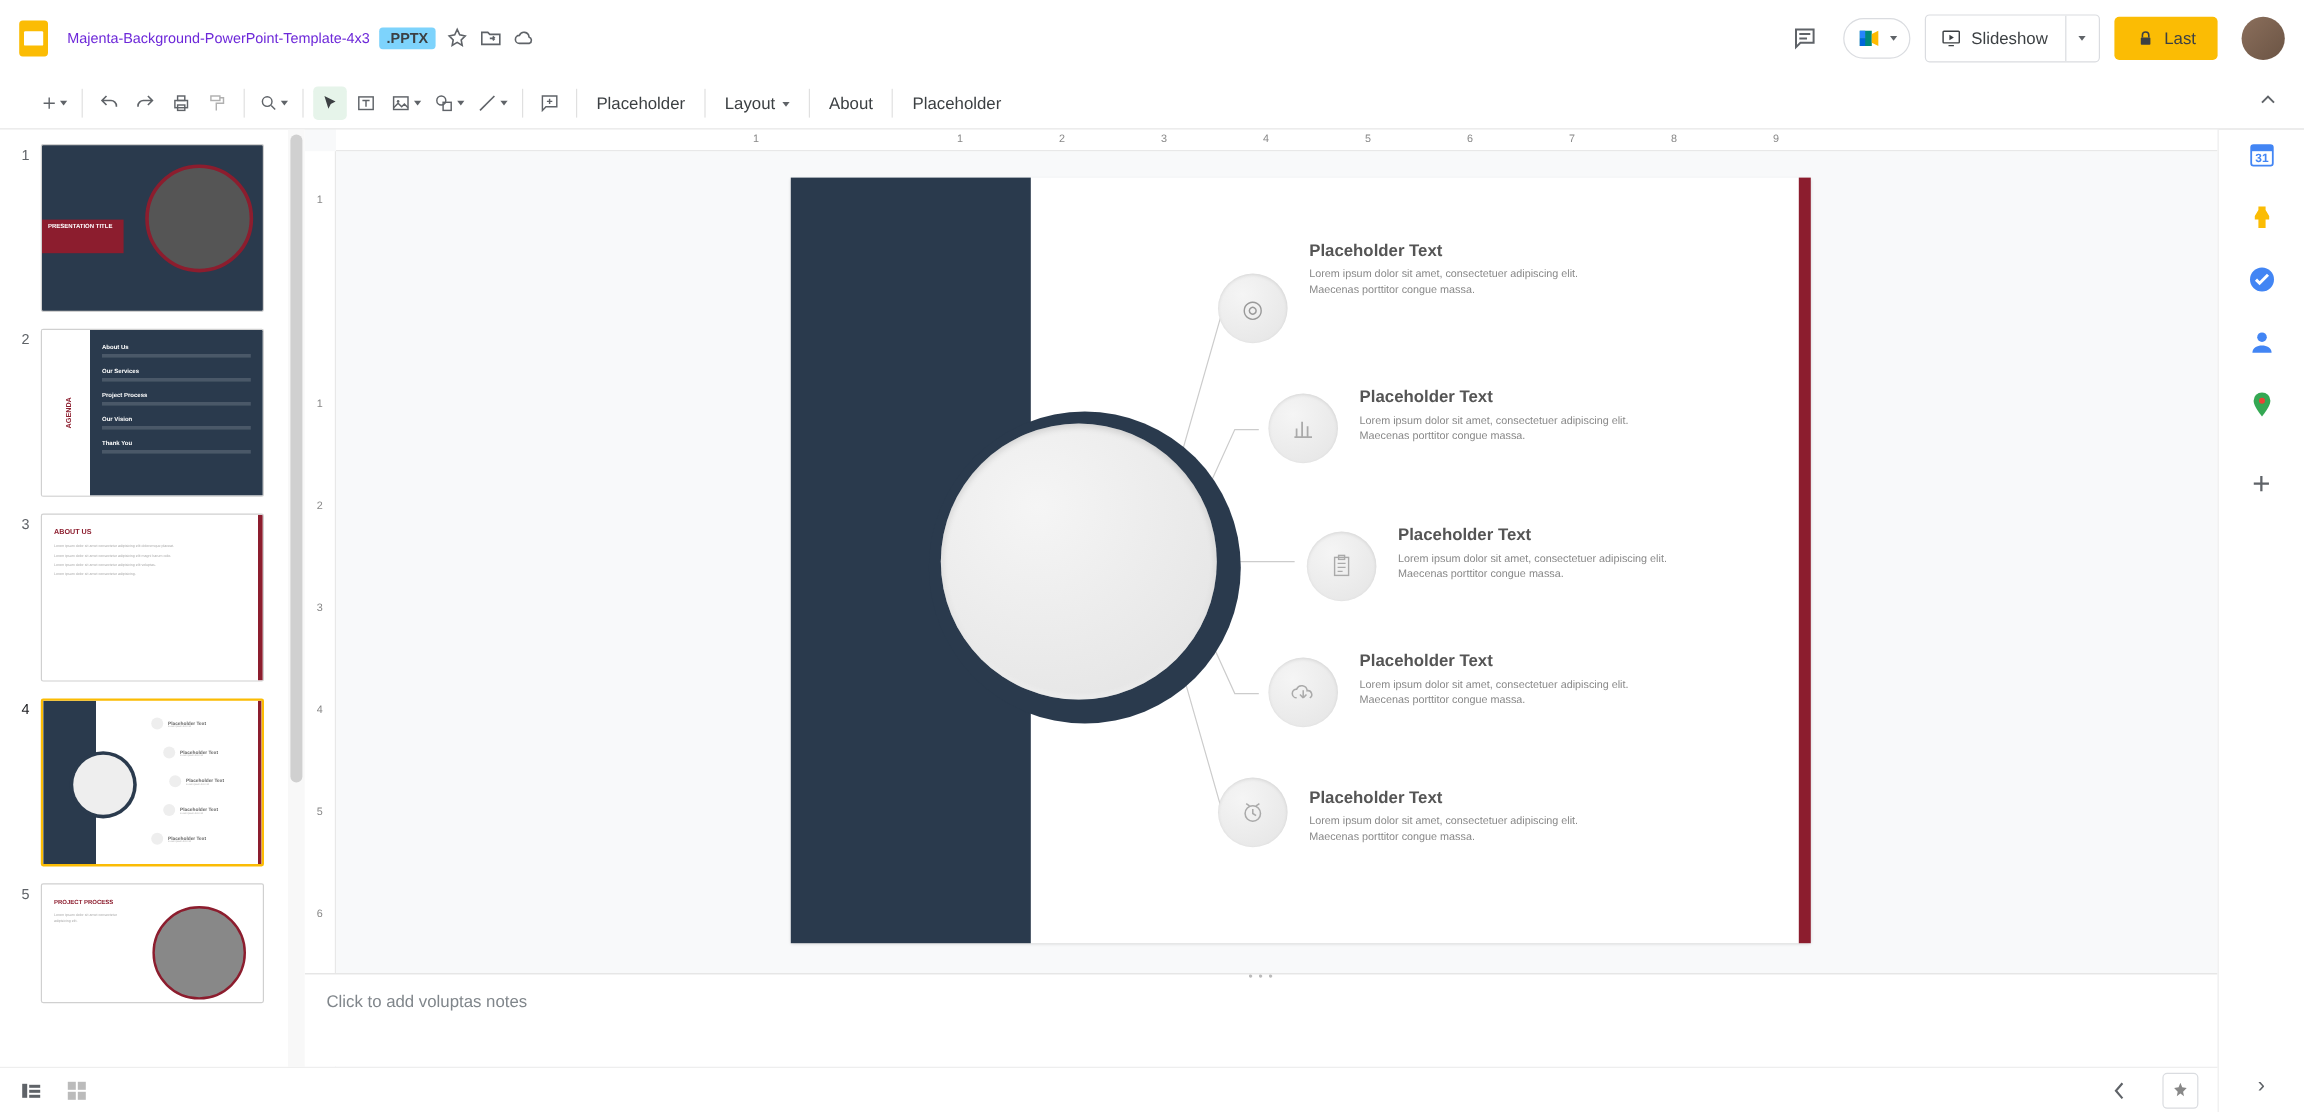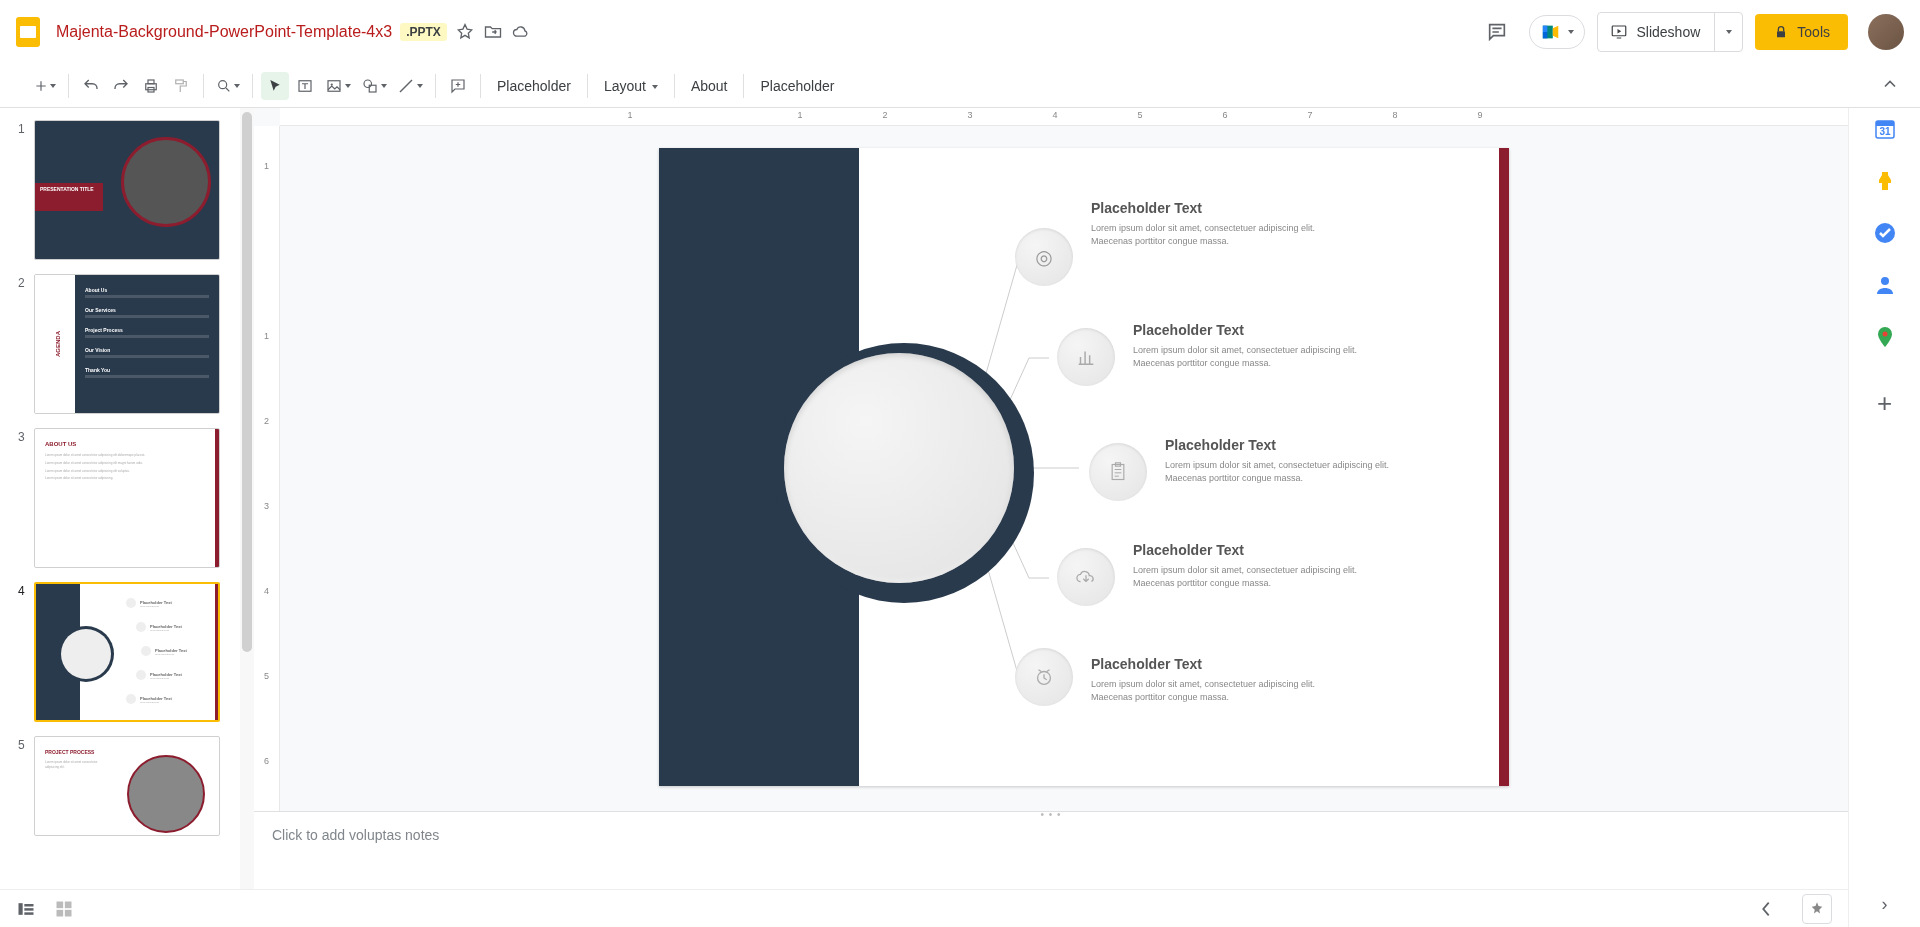--- a/index.html
+++ b/index.html
@@ -4,22 +4,22 @@
 <style>
 * { margin:0; padding:0; box-sizing:border-box; font-family:Arial,'Helvetica Neue',sans-serif; }
 body { background:#fff; overflow:hidden; width:1920px; height:927px; position:relative; }
 
 
 .header { height:64px; display:flex; align-items:center; padding:0 16px 0 8px; border-bottom:1px solid #fff; }
 .logo-box { width:40px; height:40px; display:flex; align-items:center; justify-content:center; margin-right:8px; }
 .logo { width:36px; height:36px; }
 .title-area { flex:1; }
 .title-row { display:flex; align-items:center; gap:8px; height:24px; }
-.doc-title { font-size:16px; color:#b91c1c; letter-spacing:0; }
-.pptx-chip { background:#fef9c3; color:#3c4043; font-size:12px; font-weight:700; padding:2px 6px; border-radius:3px; }
+.doc-title { font-size:12px; color:#6d28d9; letter-spacing:0; }
+.pptx-chip { background:#7dd3fc; color:#3c4043; font-size:12px; font-weight:700; padding:2px 6px; border-radius:3px; }
 .title-icon { width:20px; height:20px; color:#5f6368; fill:#5f6368; }
 .menu-row { display:flex; align-items:center; gap:2px; height:24px; margin-top:2px; }
 .menu-item { font-size:14px; color:#3c4043; padding:4px 7px; border-radius:4px; cursor:pointer; }
 .last-edit { font-size:14px; color:#5f6368; text-decoration:underline; margin-left:8px; cursor:pointer; }
 .header-right { display:flex; align-items:center; gap:12px; }
 .hdr-btn { width:40px; height:40px; display:flex; align-items:center; justify-content:center; border-radius:50%; cursor:pointer; }
 .meet-btn { display:flex; align-items:center; gap:6px; padding:6px 10px; border:1px solid #dadce0; border-radius:20px; cursor:pointer; }
 .slideshow-group { display:flex; border:1px solid #dadce0; border-radius:4px; overflow:hidden; height:40px; cursor:pointer; }
 .slideshow-main { display:flex; align-items:center; gap:8px; padding:0 14px 0 12px; }
 .slideshow-main span { font-size:14px; color:#3c4043; font-weight:500; }
@@ -165,21 +165,21 @@
       </div>
       <div class="slideshow-drop">
           <span class="caret"></span>
         </div>
     </div>
     <div class="share-btn">
       <svg width="16" height="16" viewBox="0 0 24 24">
           <rect x="6" y="11" width="12" height="9" rx="1" fill="#3c4043"></rect>
           <path d="M8 11V8a4 4 0 018 0v3" fill="none" stroke="#3c4043" stroke-width="2"></path>
         </svg>
-      <span>Tools</span>
+      <span>Last</span>
     </div>
     <div class="avatar"></div>
   </div>
 </div>
 
 <div class="toolbar">
   <div class="tb-btn w">
       <svg width="14" height="14" viewBox="0 0 24 24">
         <path d="M12 4v16M4 12h16" stroke="#5f6368" stroke-width="2"></path>
       </svg>

